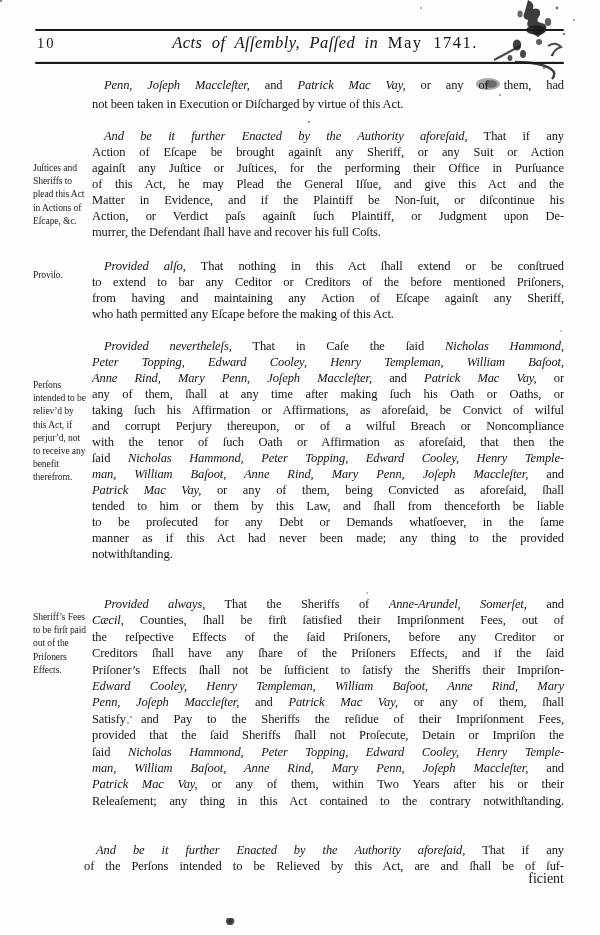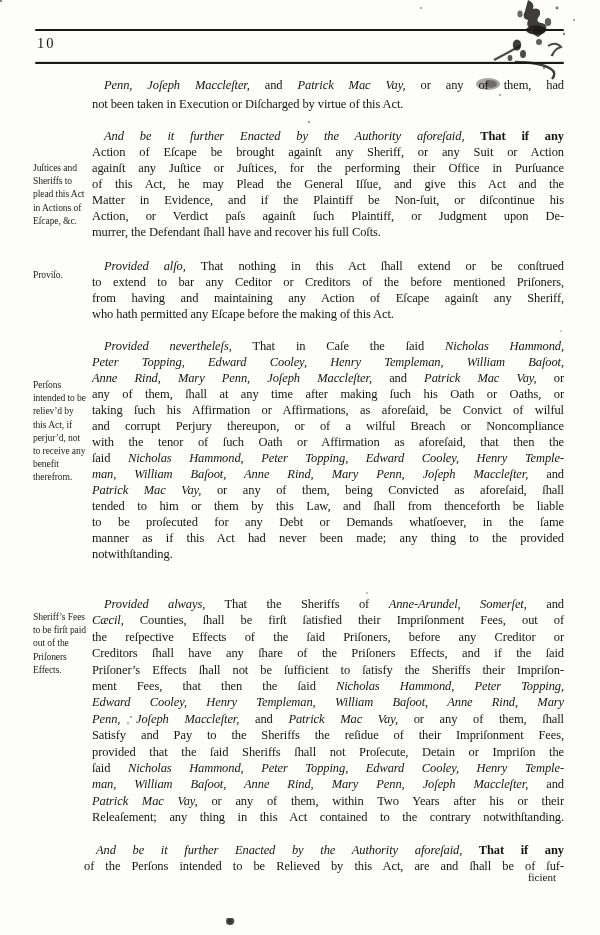--- a/index.html
+++ b/index.html
@@ -30,40 +30,44 @@
   .para-3{top:338px;}
   .para-4{top:596px;}
   .para-4 .line{height:16.4px;line-height:16.4px;}
   .para-5{top:842px;left:84px;width:480px;}
   .line{height:16px;line-height:16px;text-align:justify;text-align-last:justify;white-space:nowrap;overflow:visible;}
   .line{white-space:normal;}
   .line.nojust{text-align-last:left;}
   .line.first{padding-left:12px;}
   .it{font-style:italic;}
   .rm{font-style:normal;}
-  .bd{font-weight:bold;}
+  .bd{font-weight:normal;}
   
-  .catchword{position:absolute;right:44px;top:871px;font-size:11px;}
+  .catchword{position:absolute;right:36px;top:871px;font-size:14px;}
   .printers-mark{position:absolute;left:226px;top:918px;width:9px;height:7px;
     background:radial-gradient(circle at 45% 45%, #2a2a2a 0%, #4c4c4c 55%, rgba(80,80,80,0) 78%);}
   
   .specks{position:absolute;left:0;top:0;width:2px;height:2px;border-radius:50%;background:#5a5a5a;
     box-shadow:130px 716px 0 0 #8a8a8a, 127px 722px 0 0 #9a9a9a, 308px 121px 0 0 #777,
                420px 7px 0 0 #999, 366px 592px 0 0 #aaa, 560px 330px 0 0 #bbb;}
   .smudge{position:absolute;left:460px;top:0;width:140px;height:120px;pointer-events:none;}
 </style>
 </head>
 <body>
 
 <div class="page">
 
   <div class="rule rule-top"></div>
   <div class="rule rule-bottom"></div>
 
   <span class="pagenum">10</span>
+  <div class="htitle">
+    <span class="hital">Acts of Aſſembly, Paſſed in</span>
+    <span class="hrom">May 1741.</span>
+  </div>
 
   <div id="notes">
       <div class="note note-0">Juſtices and Sheriffs to plead this Act in Actions of Eſcape, &amp;c.</div>
       <div class="note note-1">Proviſo.</div>
       <div class="note note-2">Perſons intended to be reliev’d by this Act, if perjur’d, not to receive any benefit therefrom.</div>
       <div class="note note-3">Sheriff’s Fees to be firſt paid out of the Priſoners Effects.</div>
     </div>
   <div id="body">
       <div class="para para-0">
         <div class="line first"><span class="it">Penn, Joſeph Maccleſter,</span><span class="rm"> and </span><span class="it">Patrick Mac Vay,</span><span class="rm"> or any of them, had</span></div>
@@ -99,21 +103,20 @@
         <div class="line"><span class="rm">to be proſecuted for any Debt or Demands whatſoever, in the ſame</span></div>
         <div class="line"><span class="rm">manner as if this Act had never been made; any thing to the provided</span></div>
         <div class="line nojust"><span class="rm">notwithſtanding.</span></div>
       </div>
       <div class="para para-4">
         <div class="line first"><span class="it">Provided always,</span><span class="rm"> That the Sheriffs of </span><span class="it">Anne-Arundel, Somerſet,</span><span class="rm"> and</span></div>
         <div class="line"><span class="it">Cæcil,</span><span class="rm"> Counties, ſhall be firſt ſatisfied their Impriſonment Fees, out of</span></div>
         <div class="line"><span class="rm">the reſpective Effects of the ſaid Priſoners, before any Creditor or</span></div>
         <div class="line"><span class="rm">Creditors ſhall have any ſhare of the Priſoners Effects, and if the ſaid</span></div>
         <div class="line"><span class="rm">Priſoner’s Effects ſhall not be ſufficient to ſatisfy the Sheriffs their Impriſon-</span></div>
-        <div class="line"><span class="rm">ment Fees, that then the ſaid </span><span class="it">Nicholas Hammond, Peter Topping,</span></div>
         <div class="line"><span class="it">Edward Cooley, Henry Templeman, William Baſoot, Anne Rind, Mary</span></div>
         <div class="line"><span class="it">Penn, Joſeph Maccleſter,</span><span class="rm"> and </span><span class="it">Patrick Mac Vay,</span><span class="rm"> or any of them, ſhall</span></div>
         <div class="line"><span class="rm">Satisfy and Pay to the Sheriffs the reſidue of their Impriſonment Fees,</span></div>
         <div class="line"><span class="rm">provided that the ſaid Sheriffs ſhall not Proſecute, Detain or Impriſon the</span></div>
         <div class="line"><span class="rm">ſaid </span><span class="it">Nicholas Hammond, Peter Topping, Edward Cooley, Henry Temple-</span></div>
         <div class="line"><span class="it">man, William Baſoot, Anne Rind, Mary Penn, Joſeph Maccleſter,</span><span class="rm"> and</span></div>
         <div class="line"><span class="it">Patrick Mac Vay,</span><span class="rm"> or any of them, within Two Years after his or their</span></div>
         <div class="line"><span class="rm">Releaſement; any thing in this Act contained to the contrary notwithſtanding.</span></div>
       </div>
       <div class="para para-5">

